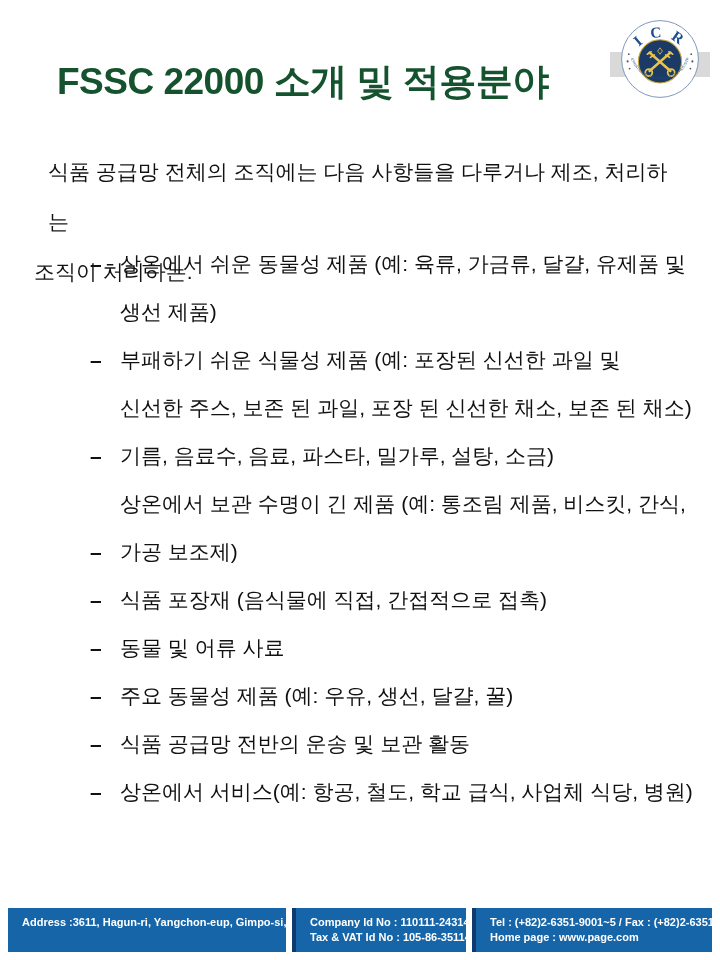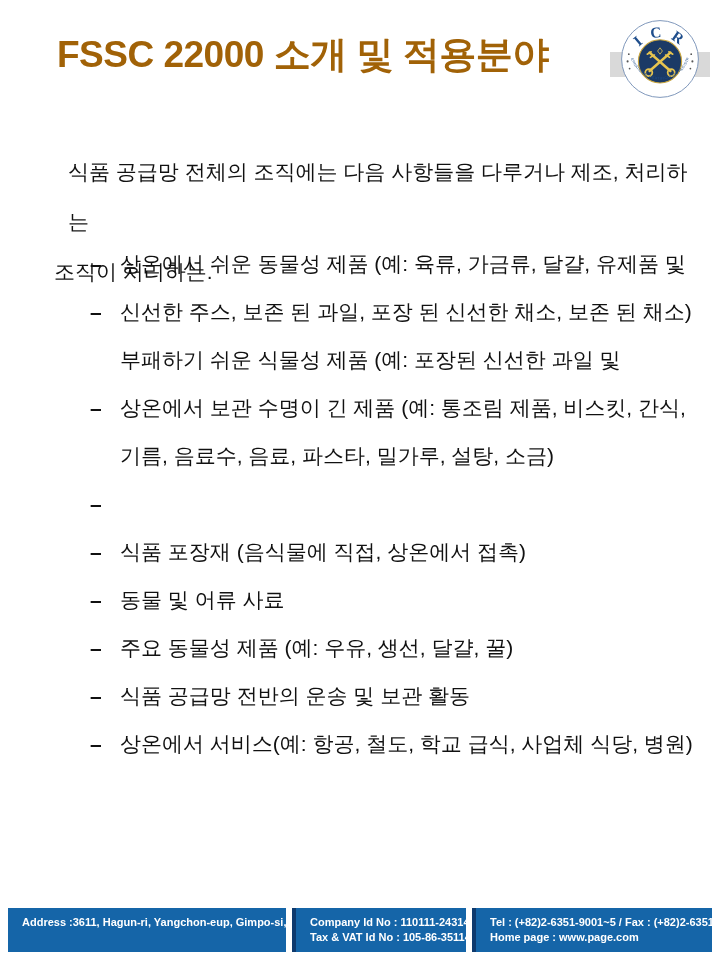--- a/index.html
+++ b/index.html
@@ -11,25 +11,25 @@
     background: #ffffff;
     overflow: hidden;
     font-family: "Liberation Sans", "DejaVu Sans", sans-serif;
     color: #111111;
   }
 
   
   .title {
     position: absolute;
     left: 57px;
-    top: 30px;
+    top: 57px;
     font-size: 37px;
     font-weight: 800;
     letter-spacing: -0.5px;
-    color: #a16207;
+    color: #14532d;
     white-space: nowrap;
   }
   .logo {
     position: absolute;
     left: 610px;
     top: 18px;
     width: 100px;
     height: 88px;
   }
   .logo-band {
@@ -42,21 +42,21 @@
   }
   .logo svg {
     position: absolute;
     left: 10px;
     top: 1px;
   }
 
   
   .intro {
     position: absolute;
-    left: 54px;
+    left: 34px;
     top: 147px;
     width: 650px;
     font-size: 21px;
     line-height: 50px;
   }
   .intro .line1 { padding-left: 14px; }
 
   
   .list {
     position: absolute;
@@ -153,49 +153,51 @@
     <div class="line1">식품 공급망 전체의 조직에는 다음 사항들을 다루거나 제조, 처리하는</div>
     <div class="line2">조직이 처리하는.</div>
   </div>
 
   <div class="list">
 
     <div class="li">
       <span class="dash">–</span>
       <div class="li-text">
         <div>상온에서 쉬운 동물성 제품 (예: 육류, 가금류, 달걀, 유제품 및</div>
-      </div>
-    </div>
-
-    <div class="li">
-      <span class="dash">–</span>
-      <div class="li-text">
+        <div>생선 제품)</div>
+      </div>
+    </div>
+
+    <div class="li">
+      <span class="dash">–</span>
+      <div class="li-text">
+        <div>부패하기 쉬운 식물성 제품 (예: 포장된 신선한 과일 및</div>
         <div>신선한 주스, 보존 된 과일, 포장 된 신선한 채소, 보존 된 채소)</div>
-        <div>부패하기 쉬운 식물성 제품 (예: 포장된 신선한 과일 및</div>
-      </div>
-    </div>
-
-    <div class="li">
-      <span class="dash">–</span>
-      <div class="li-text">
+      </div>
+    </div>
+
+    <div class="li">
+      <span class="dash">–</span>
+      <div class="li-text">
+        <div>기름, 음료수, 음료, 파스타, 밀가루, 설탕, 소금)</div>
         <div>상온에서 보관 수명이 긴 제품 (예: 통조림 제품, 비스킷, 간식,</div>
-        <div>기름, 음료수, 음료, 파스타, 밀가루, 설탕, 소금)</div>
-      </div>
-    </div>
-
-    <div class="li">
-      <span class="dash">–</span>
-      <div class="li-text">
-      </div>
-    </div>
-
-    <div class="li">
-      <span class="dash">–</span>
-      <div class="li-text">
-        <div>식품 포장재 (음식물에 직접, 상온에서 접촉)</div>
+      </div>
+    </div>
+
+    <div class="li">
+      <span class="dash">–</span>
+      <div class="li-text">
+        <div>가공 보조제)</div>
+      </div>
+    </div>
+
+    <div class="li">
+      <span class="dash">–</span>
+      <div class="li-text">
+        <div>식품 포장재 (음식물에 직접, 간접적으로 접촉)</div>
       </div>
     </div>
 
     <div class="li">
       <span class="dash">–</span>
       <div class="li-text">
         <div>동물 및 어류 사료</div>
       </div>
     </div>
 

